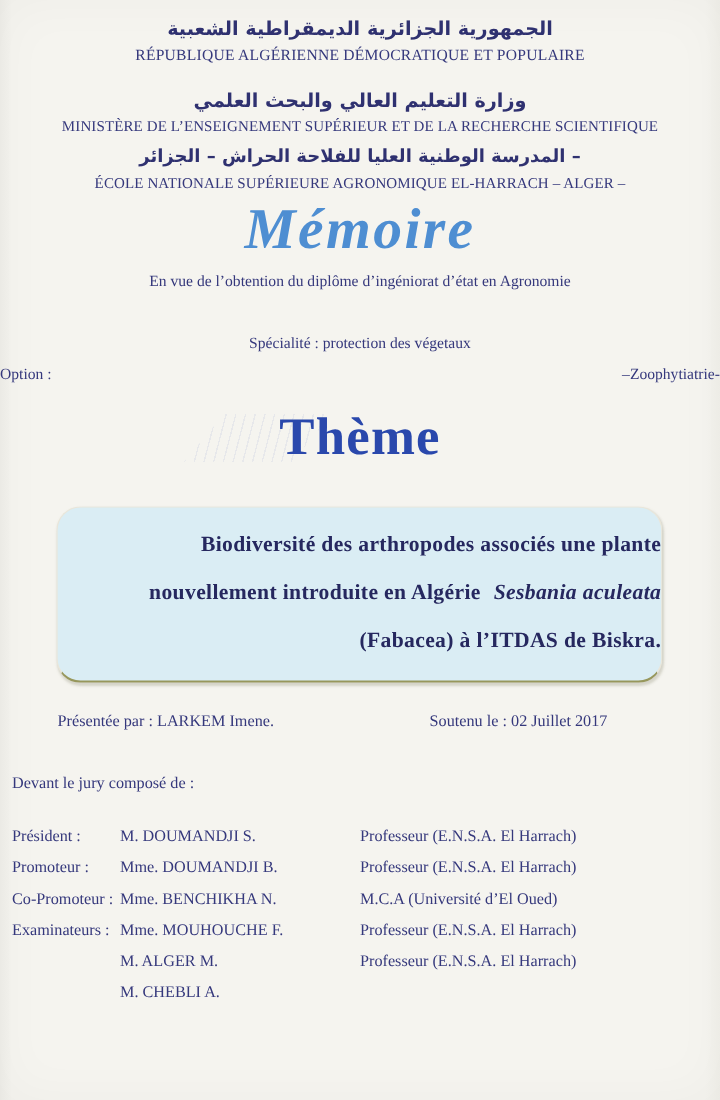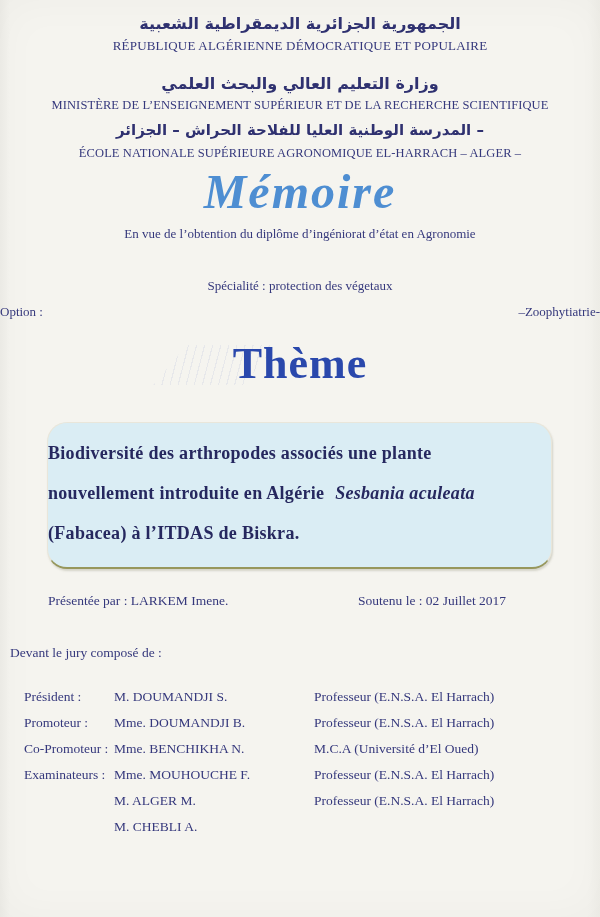--- a/index.html
+++ b/index.html
@@ -33,32 +33,32 @@
     transform:skewX(-40deg);
     opacity:.5;pointer-events:none;
   }
   .theme-box{
     position:absolute;top:422px;left:47px;width:503px;height:134px;
     background:#daedf4;
     border:1px solid #e9e6da;
     border-bottom:2px solid #97975c;
     border-radius:20px;
     box-shadow:1px 2px 2px rgba(120,120,90,.25);
-    text-align:left;
+    text-align:right;
     padding-top:10px;
     box-sizing:content-box;
   }
   .theme-line{
     font-size:18px;font-weight:bold;line-height:40px;color:#26285f;letter-spacing:.3px;
   }
   .theme-line .it{font-style:italic;margin-left:6px;}
   .pres{position:absolute;top:593px;font-size:13.5px;}
   .jury-intro{position:absolute;top:645px;left:10px;font-size:13.5px;}
   .jury-grid{
-    position:absolute;top:684px;left:24px;right:4px;
+    position:absolute;top:684px;left:10px;right:4px;
     display:grid;
     grid-template-columns:90px 200px 1fr;
     grid-auto-rows:26px;
     align-items:center;
     font-size:13.5px;
     white-space:pre;
   }
   .cell{overflow:visible;}
 </style>
 </head>

